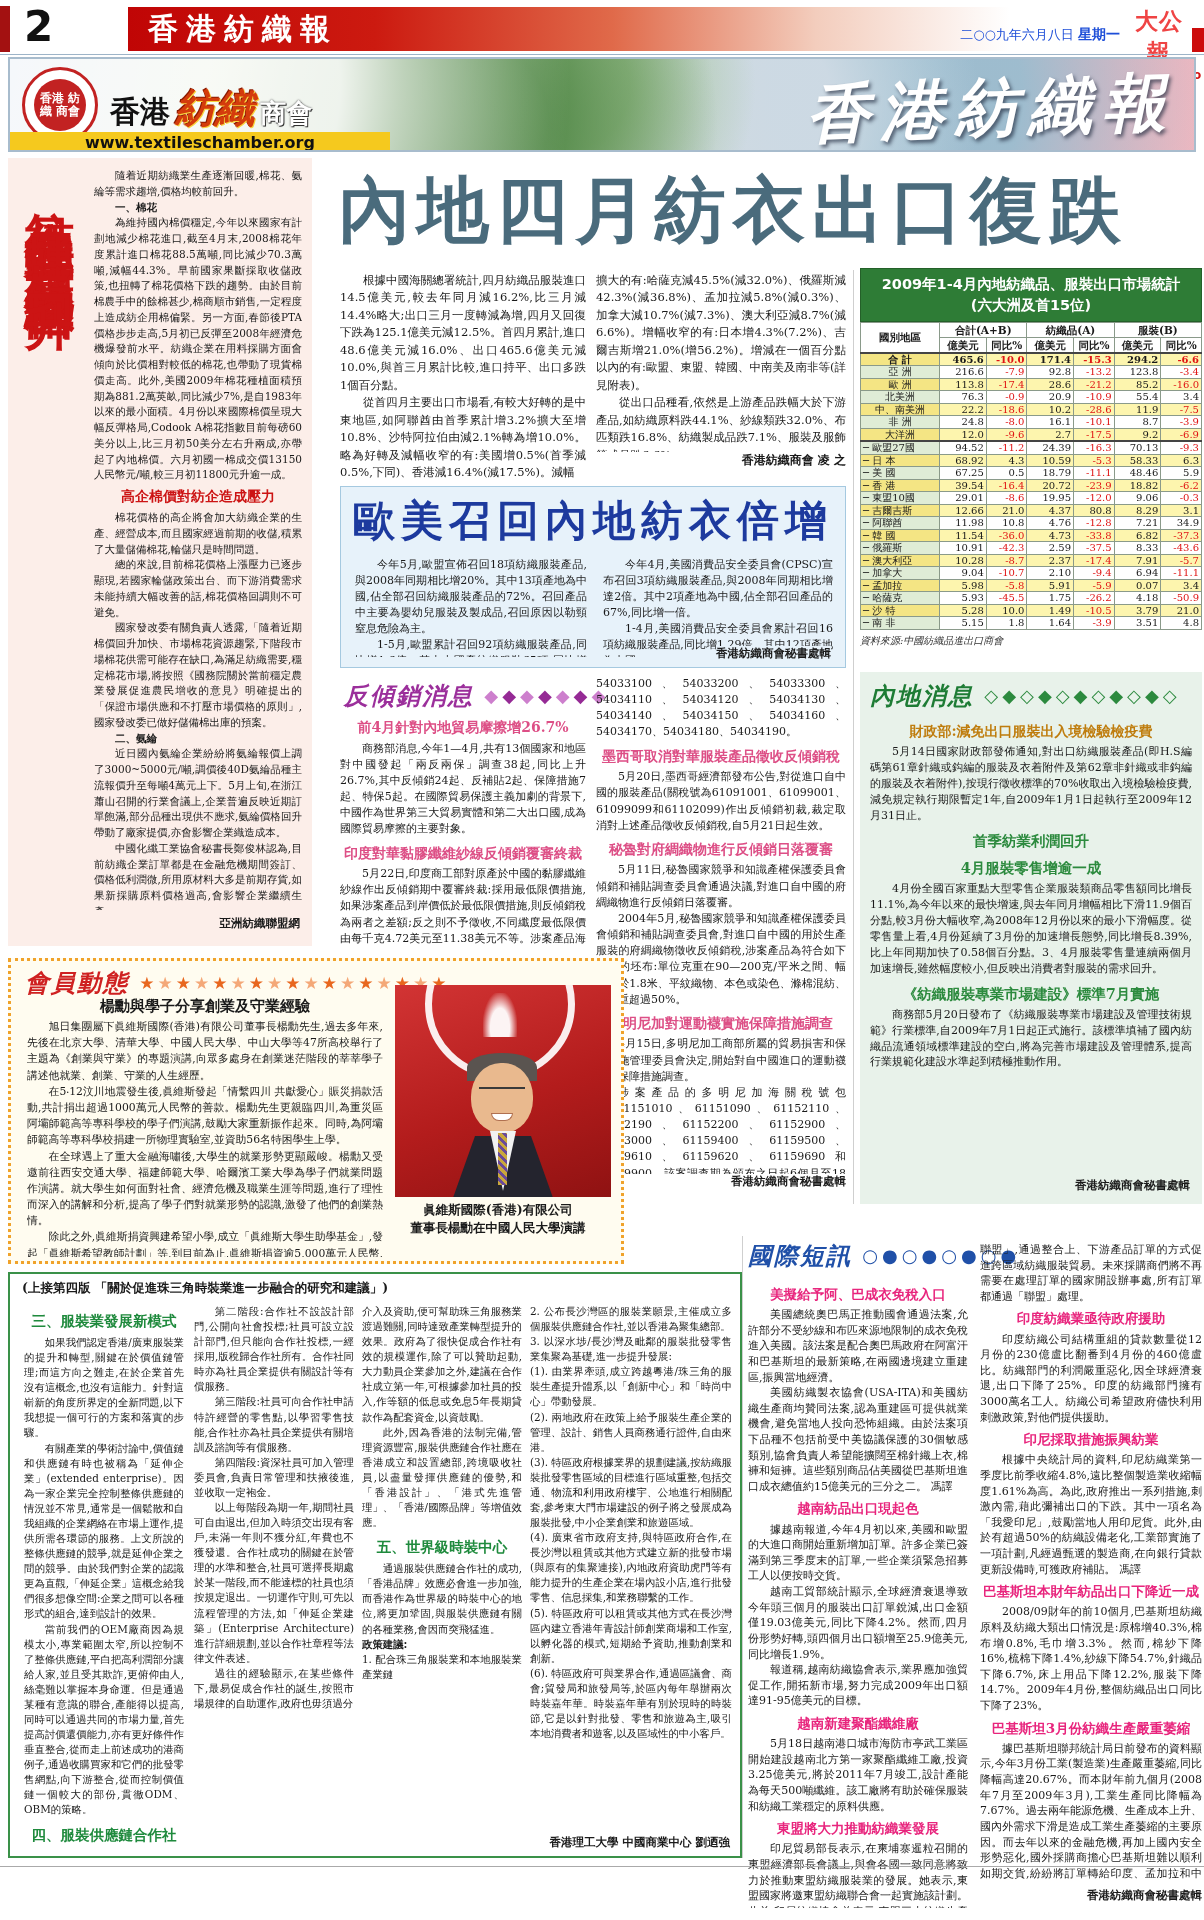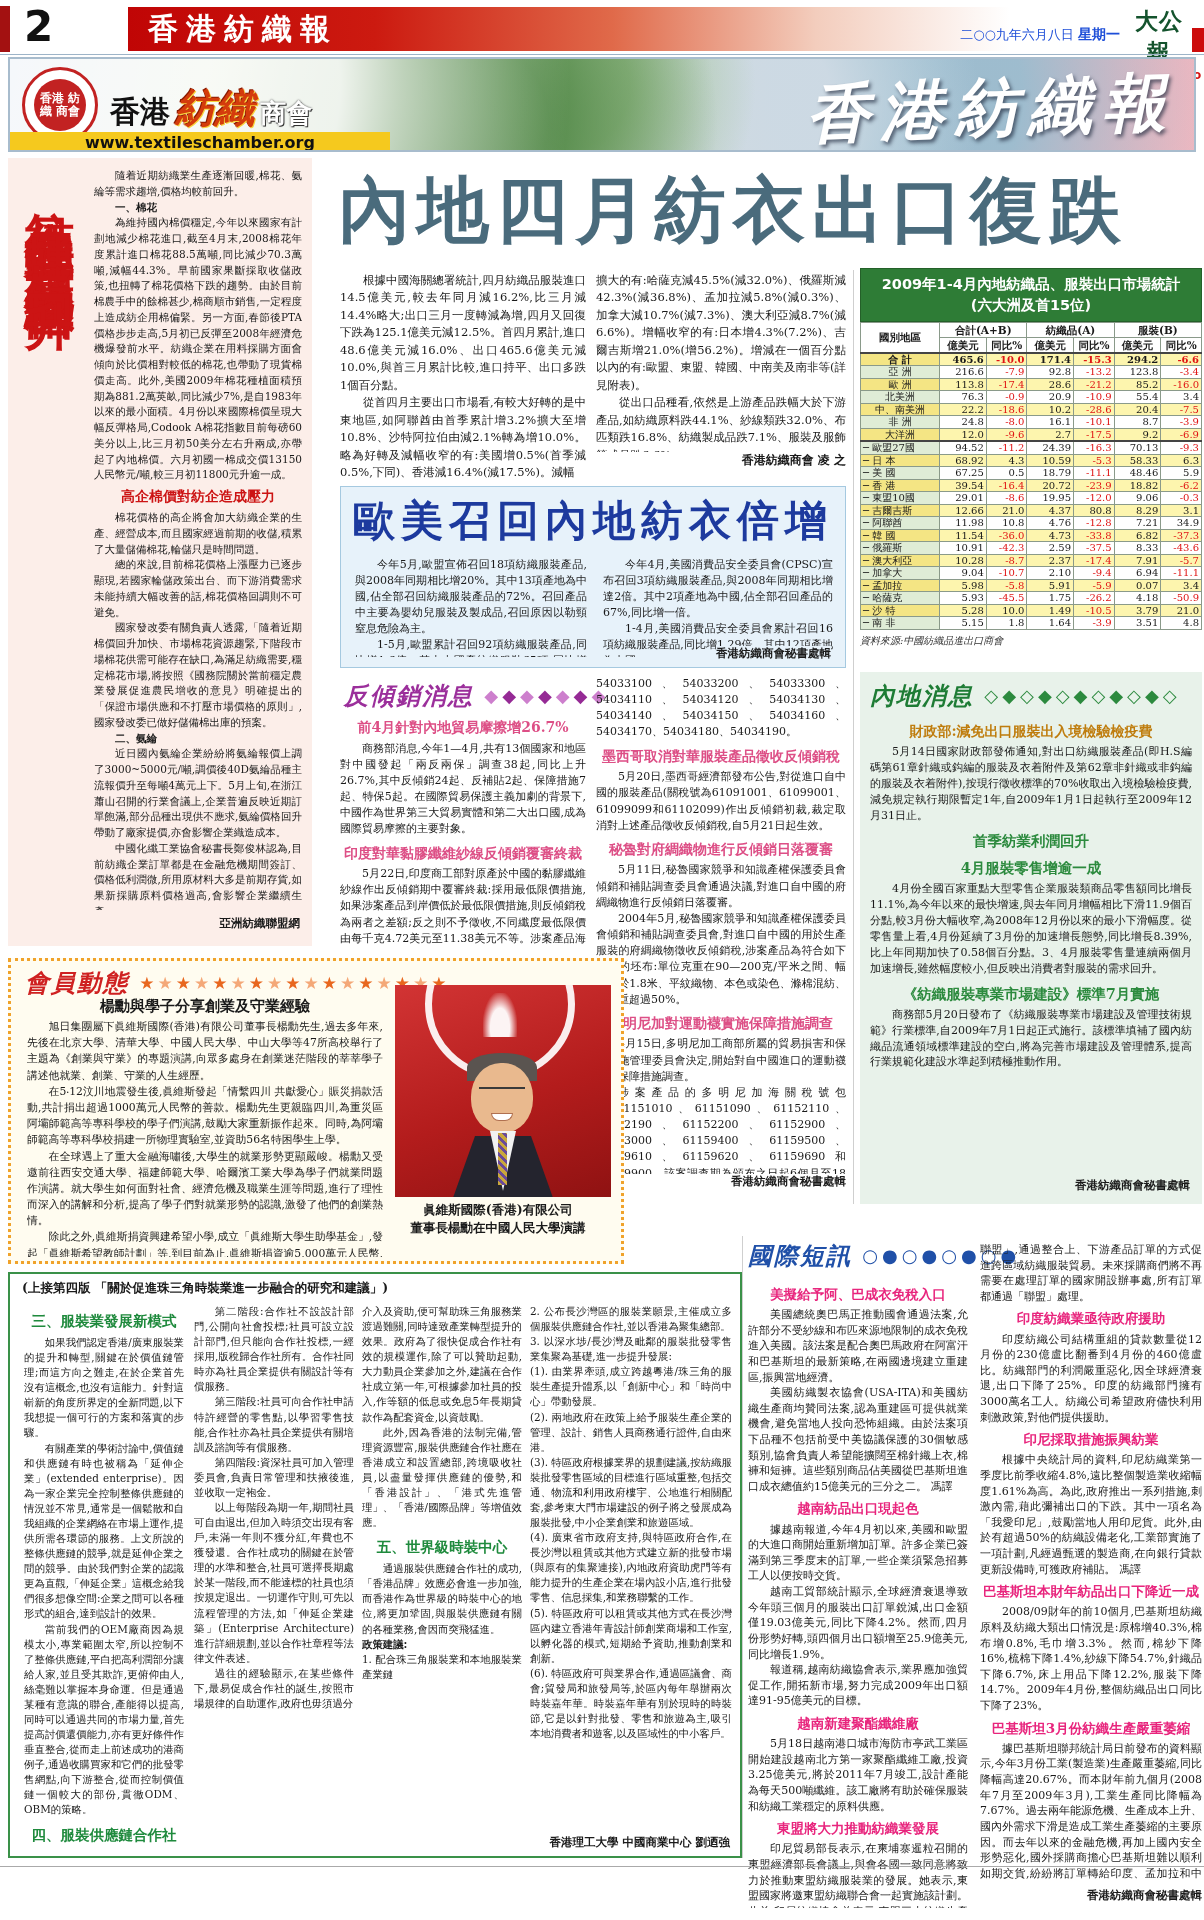--- a/index.html
+++ b/index.html
@@ -11,21 +11,21 @@
   
   .mast-bar { left:0; top:6px; width:10px; height:46px; background:#a31111; }
   .page-num { left:24px; top:2px; font:bold 42px "DejaVu Sans", sans-serif; color:#111; }
   .mast-band { left:128px; top:7px; width:882px; height:44px;
     background:linear-gradient(90deg,#c00505 0%,#cc1a10 28%,#e06a4a 55%,#f3cdbd 78%,#ffffff 100%); }
   .mast-band .t { font:bold 30px "DejaVu Sans", sans-serif; color:#fff; letter-spacing:8px;
     line-height:44px; padding-left:20px; }
   .mast-date { left:940px; top:26px; width:180px; text-align:right; font-size:13px; color:#1d4ed8; }
   .mast-date b { font-size:14px; }
   .tkp { left:1128px; top:6px; width:62px; text-align:center; }
-  .tkp .zh { font:bold 23px "DejaVu Sans", sans-serif; color:#14532d; letter-spacing:1px; }
+  .tkp .zh { font:bold 23px "DejaVu Sans", sans-serif; color:#ef4444; letter-spacing:1px; }
   .tkp .en { font:bold 12px "DejaVu Sans", sans-serif; color:#d41414; }
   .mast-block { left:1192px; top:28px; width:12px; height:24px; background:#cc0c0c; }
   .mast-rule { left:0; top:54px; width:1204px; height:1px; background:#9db4c8; }
 
   
   .banner { left:8px; top:57px; width:1188px; height:95px; border:2px solid #a8bccd; overflow:hidden;
     background:
       radial-gradient(circle at 12% 30%, rgba(255,255,255,.9) 0 18%, rgba(255,255,255,0) 40%),
       radial-gradient(circle at 38% 70%, rgba(60,120,50,.75) 0 12%, rgba(60,120,50,0) 35%),
       radial-gradient(circle at 47% 30%, rgba(150,190,130,.8) 0 10%, rgba(150,190,130,0) 30%),
@@ -315,21 +315,21 @@
             <td class="val neg">-10.9</td>
             <td class="val">55.4</td>
             <td class="val">3.4</td>
           </tr>
           <tr class="cont">
             <td class="name">中、南美洲</td>
             <td class="val">22.2</td>
             <td class="val neg">-18.6</td>
             <td class="val">10.2</td>
             <td class="val neg">-28.6</td>
-            <td class="val">20.4</td>
+            <td class="val">11.9</td>
             <td class="val neg">-7.5</td>
           </tr>
           <tr class="cont">
             <td class="name">非  洲</td>
             <td class="val">24.8</td>
             <td class="val neg">-8.0</td>
             <td class="val">16.1</td>
             <td class="val neg">-10.1</td>
             <td class="val">8.7</td>
             <td class="val neg">-3.9</td>

